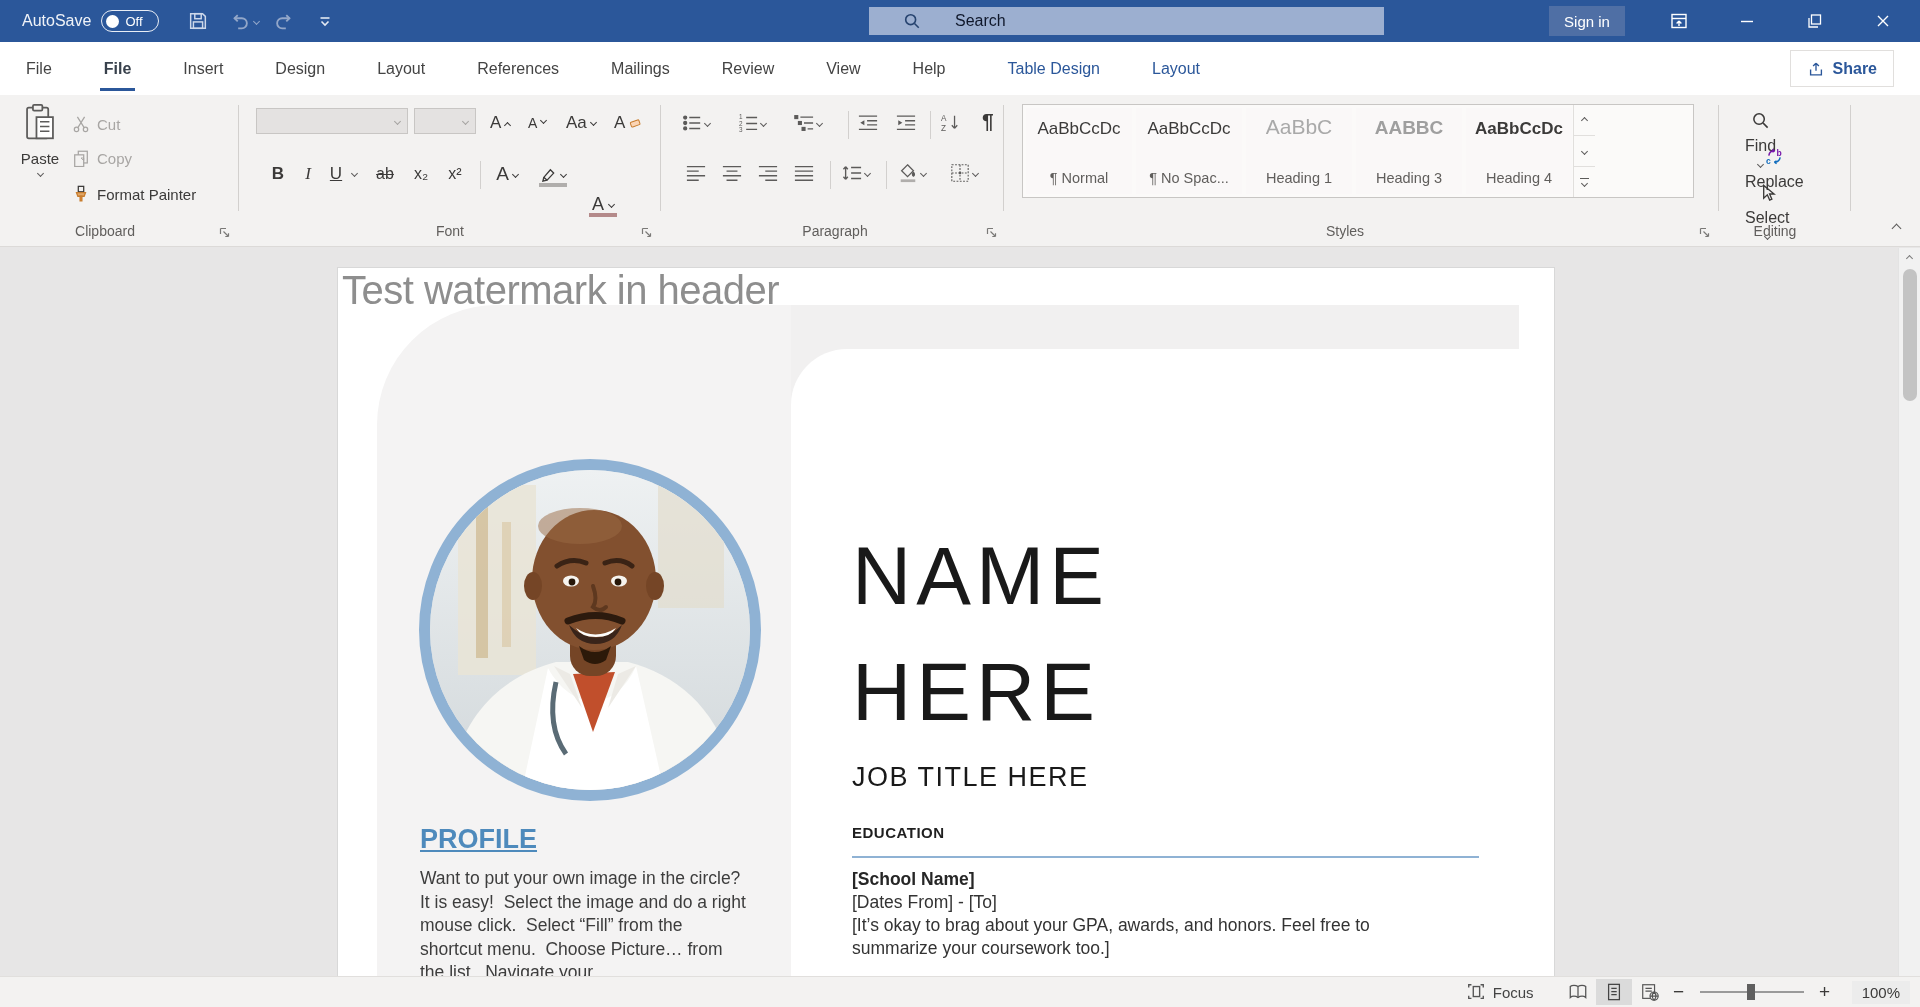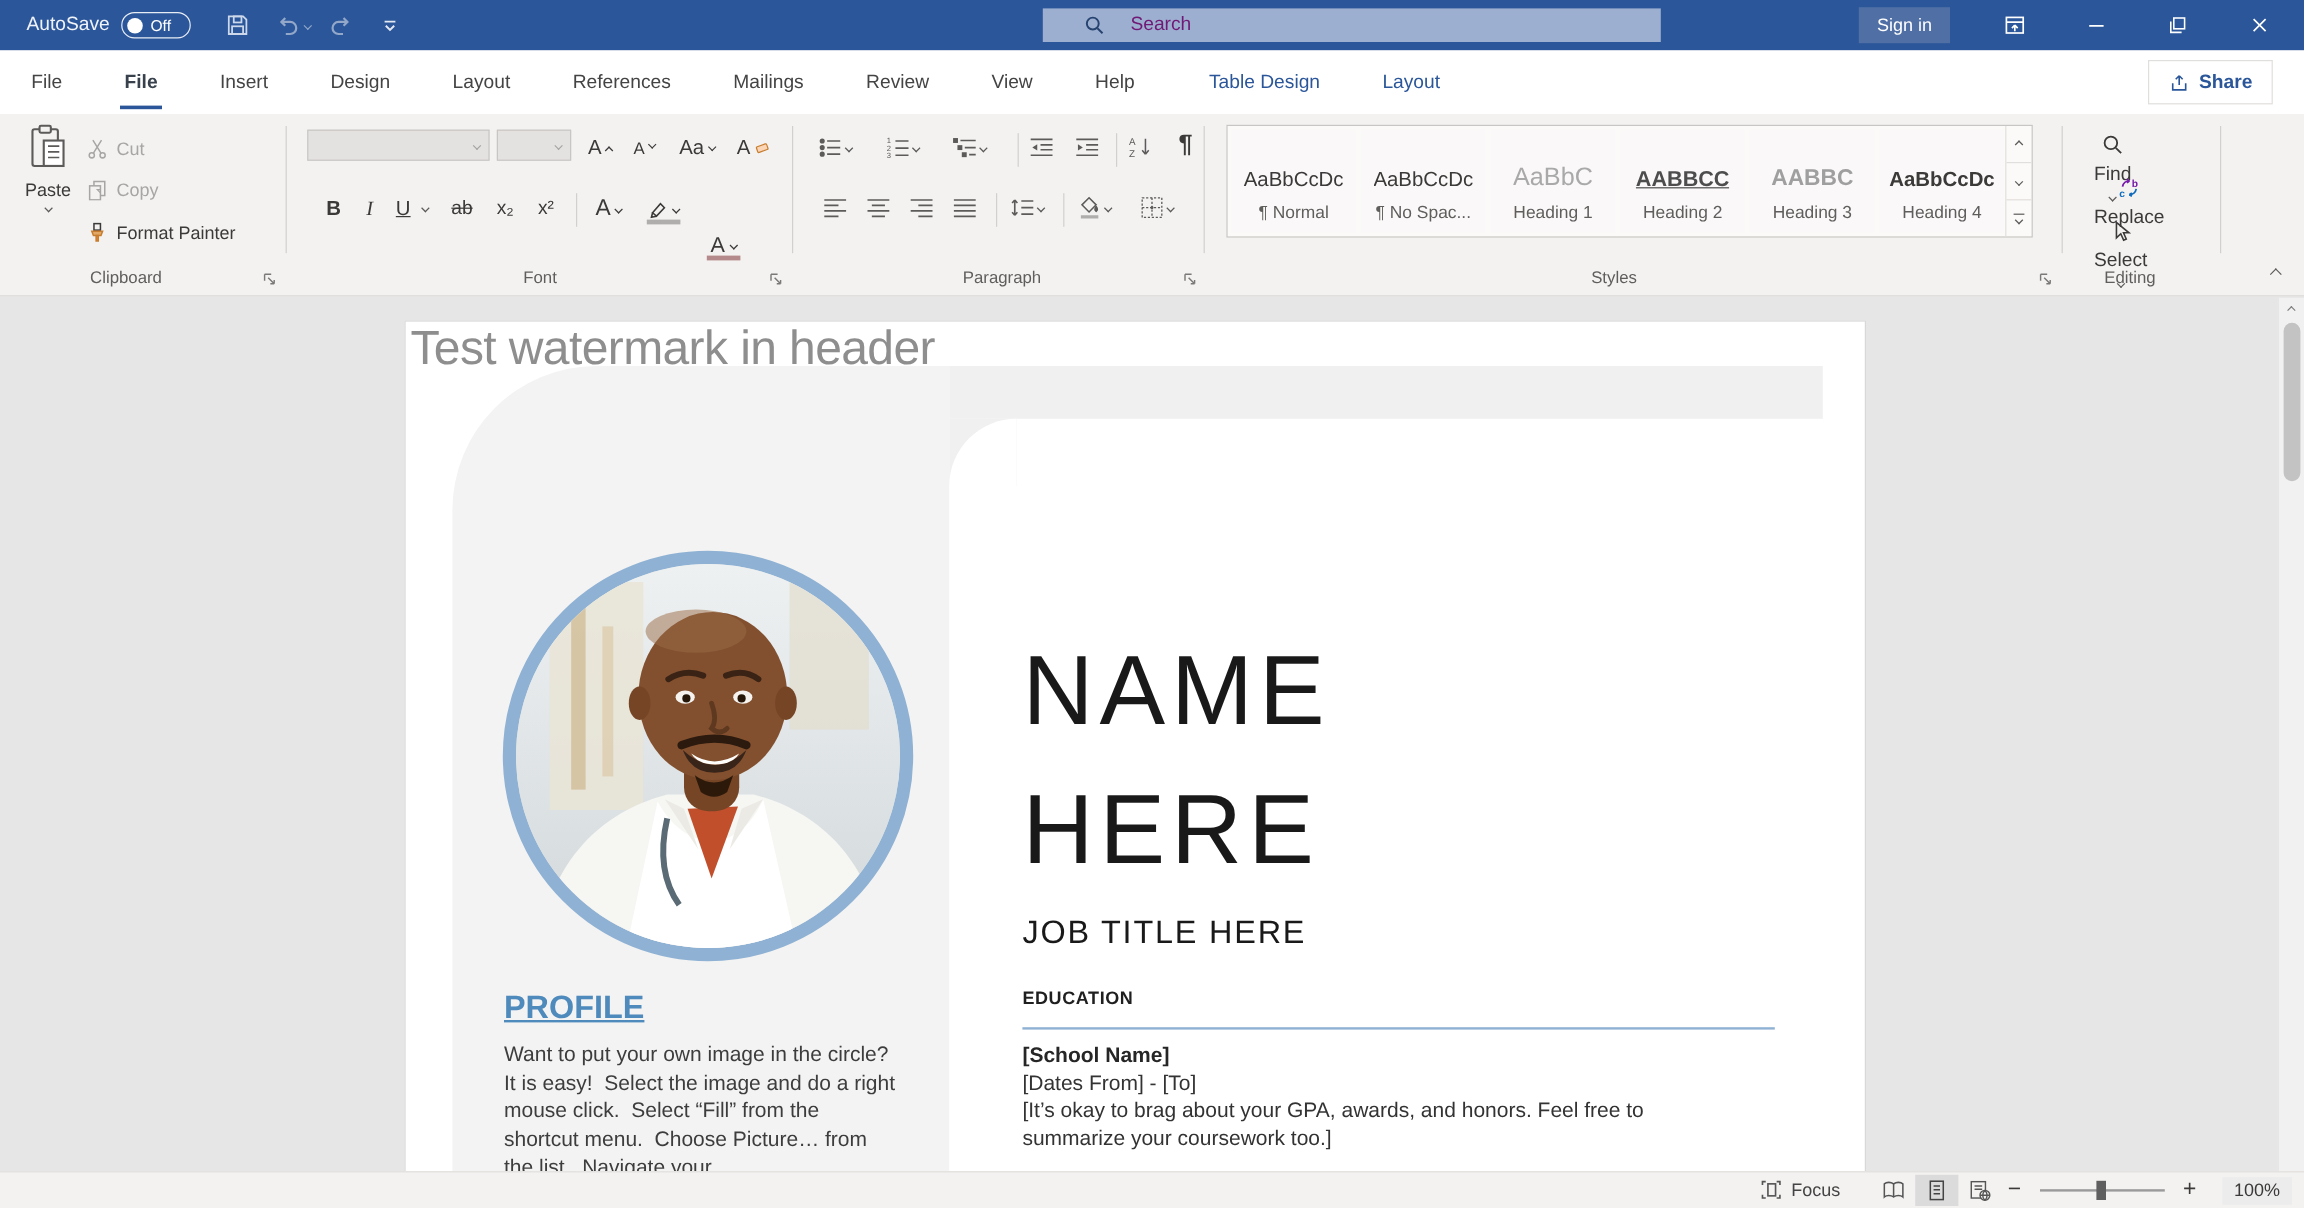--- a/index.html
+++ b/index.html
@@ -16,21 +16,21 @@
     border-radius: 11px; display: flex; align-items: center; cursor: default; }
   .autosave-knob { width: 13px; height: 13px; border-radius: 50%; background: #fff; margin-left: 4px; }
   .autosave-state { font-size: 13px; margin-left: 6px; color: #fff; }
   .tb-btn { margin-left: 20px; display: inline-flex; align-items: center; color: #e3e9f3; }
   .tb-btn.dim { color: #93a7c9; }
   .tb-title { position: absolute; left: 404px; top: 0; height: 42px; display: flex;
     align-items: center; font-size: 16px; color: #f2f4f8; gap: 7px; }
   .tb-search { position: absolute; left: 869px; top: 7px; width: 515px; height: 28px;
     background: #9cafd0; display: flex; align-items: center; color: #26436f; }
   .tb-search .mag { margin-left: 34px; }
-  .tb-search .ph { margin-left: 21px; font-size: 16px; color: #701a75; text-align: right; }
+  .tb-search .ph { margin-left: 34px; font-size: 16px; color: #0f172a; text-align: right; }
   .signin { position: absolute; left: 1549px; top: 6px; width: 76px; height: 30px;
     background: #4f6fa5; color: #fff; font-size: 15px; display: flex;
     align-items: center; justify-content: center; }
   .winbtn { position: absolute; top: 0; width: 50px; height: 42px; display: flex;
     align-items: center; justify-content: center; color: #fff; }
   .w-ribbonopts { left: 1654px; } .w-min { left: 1722px; }
   .w-restore { left: 1790px; } .w-close { left: 1858px; }
 
   
   .chev { display: inline-block; width: 7px; height: 7px;
@@ -83,21 +83,21 @@
   .colorbar { position: absolute; left: 1px; right: 1px; bottom: 2px; height: 4px; background: #b0aeac; }
   .rel { position: relative; }
 
   .pbtn { position: absolute; display: flex; align-items: center; gap: 3px; color: #5c5b5a; }
 
   
   .gallery { position: absolute; left: 1022px; top: 9px; width: 672px; height: 94px;
     background: #fbfaf9; border: 1px solid #c8c6c4; display: flex; }
   .scell { width: 106px; margin: 3px 1px 3px 3px; background: #faf8f8; display: flex;
     flex-direction: column; align-items: center; justify-content: flex-end;
-    padding-bottom: 8px; cursor: default; }
+    padding-bottom: 8px; cursor: default; gap: 21px; }
   .scell .prev { font-size: 17px; color: #3b3a39; margin-bottom: 10px; white-space: nowrap; overflow: hidden; max-width: 100px; }
   .scell .sname { font-size: 14.5px; color: #605e5c; white-space: nowrap; }
   .s-h1 .prev { color: #a9a9a9; font-size: 21px; font-weight: 300; }
   .s-h2 .prev { font-weight: 700; color: #4d4d4d; text-decoration: underline; font-size: 18px; }
   .s-h3 .prev { color: #9f9f9f; font-weight: 700; font-size: 19px; }
   .s-h4 .prev { font-weight: 700; color: #3b3a39; }
   .gal-arrows { width: 22px; border-left: 1px solid #e1dfdd; display: flex; flex-direction: column; }
   .gal-arrows > div { flex: 1; display: flex; align-items: center; justify-content: center;
     color: #5c5b5a; border-bottom: 1px solid #e1dfdd; }
   .gal-arrows > div:last-child { border-bottom: none; }
@@ -498,24 +498,20 @@
       <span class="prev">AaBbCcDc</span>
       <span class="sname">¶ Normal</span>
     </div>
     <div class="scell">
       <span class="prev">AaBbCcDc</span>
       <span class="sname">¶ No Spac...</span>
     </div>
     <div class="scell s-h1">
       <span class="prev">AaBbC</span>
       <span class="sname">Heading 1</span>
-    </div>
-    <div class="scell s-h2">
-      <span class="prev">AABBCC</span>
-      <span class="sname">Heading 2</span>
     </div>
     <div class="scell s-h3">
       <span class="prev">AABBC</span>
       <span class="sname">Heading 3</span>
     </div>
     <div class="scell s-h4">
       <span class="prev">AaBbCcDc</span>
       <span class="sname">Heading 4</span>
     </div>
     <div class="gal-arrows">

